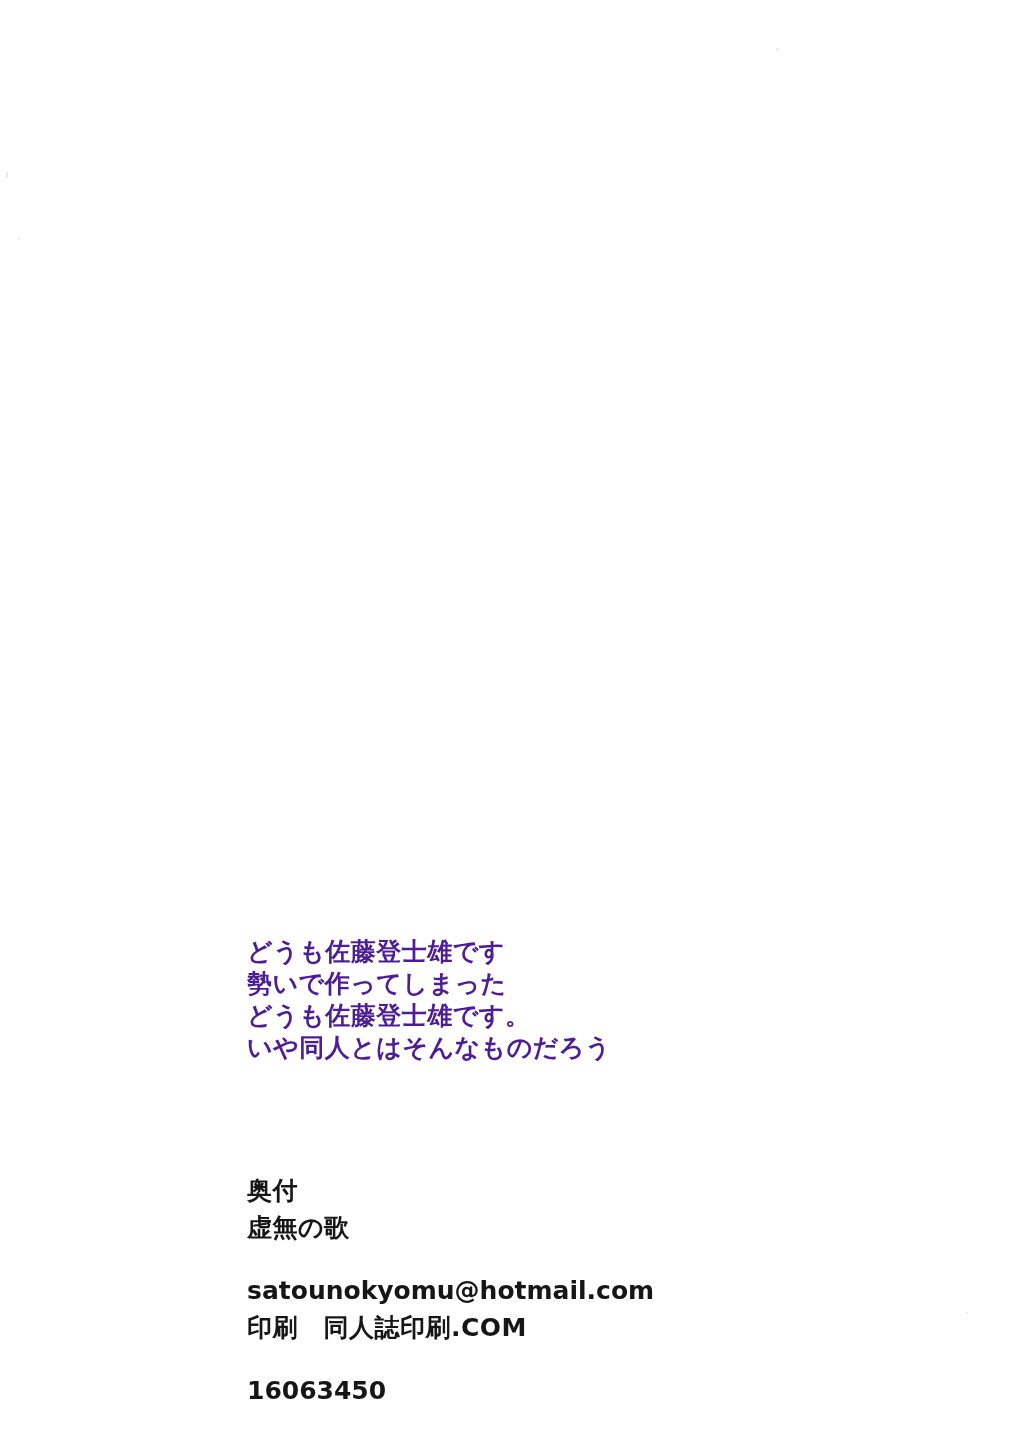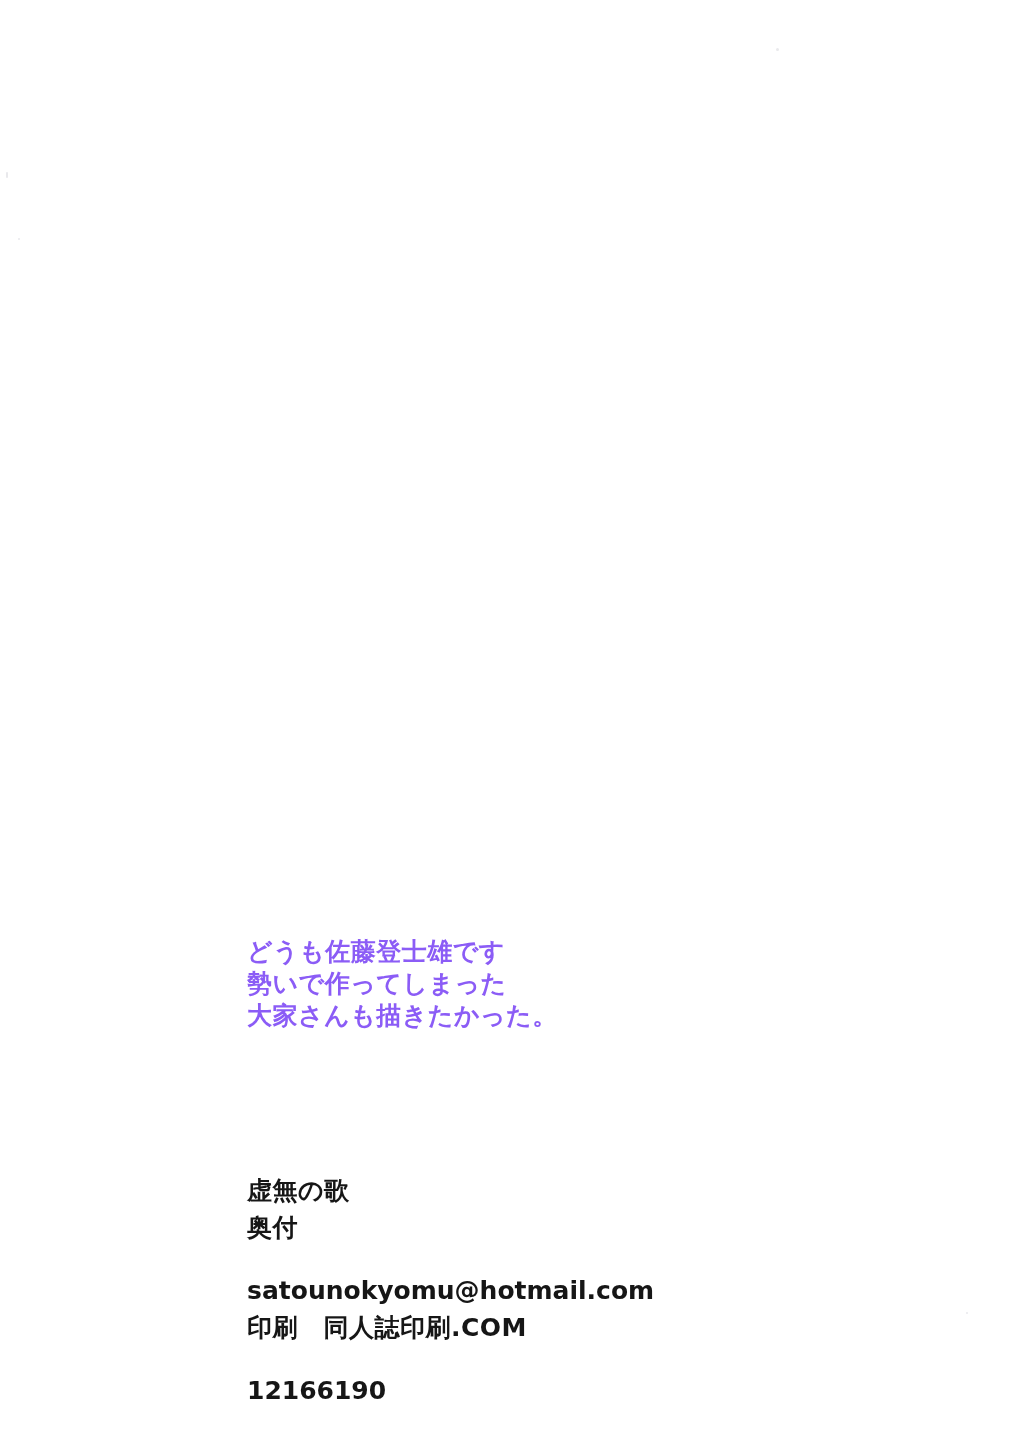--- a/index.html
+++ b/index.html
@@ -35,21 +35,21 @@
     position: absolute;
     left: 247px;
     top: 936px;
     width: 700px;
   }
   .afterword-line {
     font-size: 25px;
     line-height: 32px;
     font-weight: 700;
     letter-spacing: 0.5px;
-    color: #8b5cf6;
+    color: #4c1d95;
     white-space: pre;
   }
 
   .colophon {
     position: absolute;
     left: 247px;
     top: 1172px;
     width: 700px;
   }
   .colophon-line {
@@ -72,24 +72,25 @@
 <div class="page">
 
   <span class="speck s1"></span>
   <span class="speck s2"></span>
   <span class="speck s3"></span>
   <span class="speck s4"></span>
 
   <div class="afterword">
     <div class="afterword-line">どうも佐藤登士雄です</div>
     <div class="afterword-line">勢いで作ってしまった</div>
-    <div class="afterword-line">大家さんも描きたかった。</div>
+    <div class="afterword-line">どうも佐藤登士雄です。</div>
+    <div class="afterword-line">いや同人とはそんなものだろう</div>
   </div>
 
   <div class="colophon">
+    <div class="colophon-line">奥付</div>
     <div class="colophon-line">虚無の歌</div>
-    <div class="colophon-line">奥付</div>
     <div class="colophon-line ascii">satounokyomu@hotmail.com</div>
     <div class="colophon-line">印刷　同人誌印刷.COM</div>
-    <div class="colophon-line ascii">12166190</div>
+    <div class="colophon-line ascii">16063450</div>
   </div>
 
 </div>
 
 </body></html>

